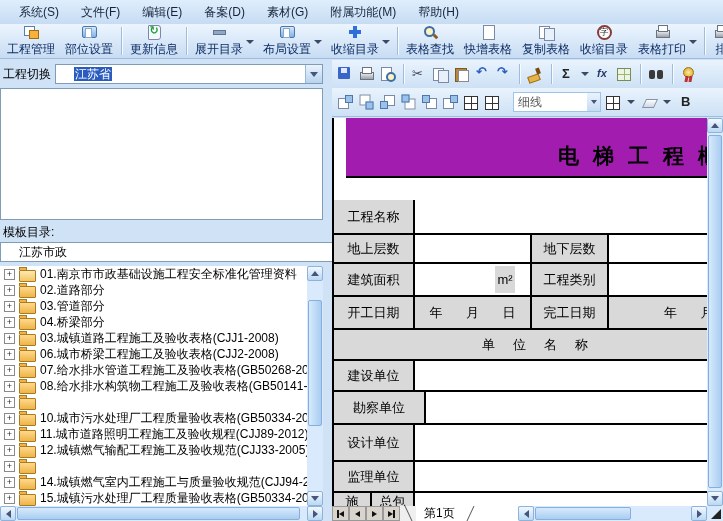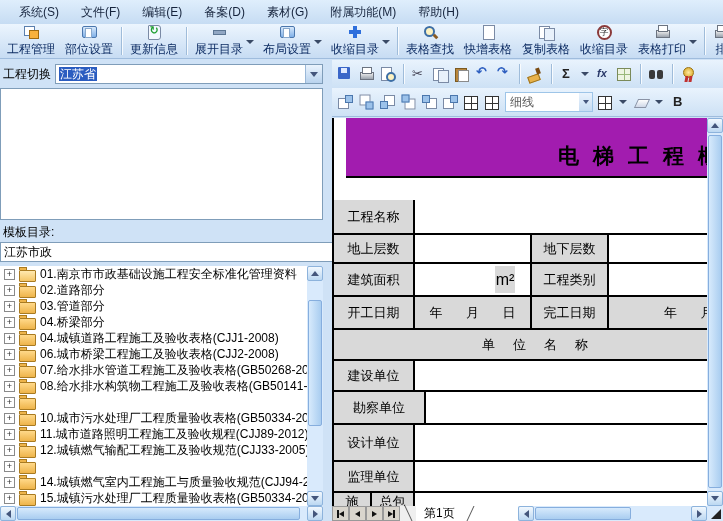--- a/index.html
+++ b/index.html
@@ -70,21 +70,21 @@
   .i-bold::before{content:"B";position:absolute;left:4px;top:0;font-size:13px;font-weight:bold;color:#222}
 
   .mini-drop{width:11px;height:16px;position:relative;flex:none}
   .mini-drop::after{content:"";position:absolute;left:1px;top:6px;border:4px solid transparent;border-top-color:#3a4a66}
 
   
   .left{position:absolute;left:0;top:60px;width:325px;height:461px;background:#cfe2f6}
   .switch-row{position:absolute;left:3px;top:3px;right:2px;height:22px;display:flex;align-items:center}
   .switch-row .slabel{white-space:nowrap;margin-right:4px}
   .combo{background:#fff;border:1px solid #7f9db9;display:flex;align-items:stretch;height:20px;box-sizing:border-box}
-  .combo .val{flex:1;padding:1px 3px;line-height:17px;white-space:nowrap;overflow:hidden}
+  .combo .val{flex:1;padding:1px 18px;line-height:17px;white-space:nowrap;overflow:hidden}
   .combo .cbtn{width:16px;background:linear-gradient(#eaf3fd,#b9d3ee);border-left:1px solid #9ab8d8;display:flex;align-items:center;justify-content:center;flex:none}
   .combo .cbtn::after{content:"";border:4px solid transparent;border-top:5px solid #44567c;margin-top:4px}
   .sel{background:#2a5cc0;color:#fff;padding:0 1px}
   .grow{flex:1}
   .listbox{position:absolute;left:0;top:28px;width:321px;height:130px;background:#fff;border:1px solid #7f9db9}
   .tpl-label{position:absolute;left:3px;top:164px;white-space:nowrap}
   .tpl-combo{position:absolute;left:0;top:182px;width:376px}
   .tree{position:absolute;left:0;top:206px;width:323px;height:240px;background:#fff;overflow:hidden}
   .titem{height:16px;display:flex;align-items:center;gap:4px;padding-left:4px;white-space:nowrap;overflow:hidden;width:303px}
   .exp{width:9px;height:9px;box-sizing:content-box;border:1px solid #8a8a8a;background:#fff;font-size:9px;line-height:8px;text-align:center;flex:none;color:#333}
@@ -103,35 +103,35 @@
   .tri{width:0;height:0;border:4px solid transparent}
   .tri.up{border-bottom:5px solid #44567c;margin-top:-4px}
   .tri.down{border-top:5px solid #44567c;margin-bottom:-4px}
   .tri.leftt{border-right:5px solid #44567c;margin-left:-4px}
   .tri.rightt{border-left:5px solid #44567c;margin-right:-4px}
 
   
   .right{position:absolute;left:332px;top:60px;width:391px;height:461px;background:#cfe2f6}
   .rtb{position:absolute;left:0;right:0;height:28px;display:flex;align-items:center;gap:4px;padding-left:5px;overflow:hidden;background:linear-gradient(#e9f3fd,#cde1f5)}
   .rtb1{top:0}.rtb2{top:28px;border-bottom:1px solid #9fbcdd}
-  .line-combo{width:88px;margin-left:0;background:#fff;border:1px solid #9ec5e8;height:20px;display:flex;align-items:stretch;box-sizing:border-box;flex:none}
+  .line-combo{width:88px;margin-left:8px;background:#fff;border:1px solid #9ec5e8;height:20px;display:flex;align-items:stretch;box-sizing:border-box;flex:none}
   .line-combo .val{flex:1;padding:1px 4px;line-height:16px;color:#555}
   .line-combo .cbtn{width:13px;background:linear-gradient(#eaf3fd,#c6dcf2);display:flex;align-items:center;justify-content:center;flex:none}
   .line-combo .cbtn::after{content:"";border:3px solid transparent;border-top:4px solid #44567c;margin-top:3px}
 
   
   .sheet{position:absolute;left:0;top:58px;width:375px;height:388px;background:#fff;overflow:hidden;border-left:2px solid #000;box-sizing:border-box}
   .stitle{position:absolute;left:12px;top:0;width:100%;height:60px;background:#a21caf;border-bottom:2px solid #000;box-sizing:border-box;overflow:hidden}
   .stitle span{position:absolute;left:212px;top:24px;font-size:21px;font-weight:bold;letter-spacing:14px;white-space:nowrap}
   .srow{position:absolute;left:0;width:420px;display:flex;border-bottom:2px solid #000;box-sizing:border-box}
   .c{border-right:2px solid #000;display:flex;align-items:center;justify-content:center;box-sizing:border-box;font-size:13px;position:relative;overflow:hidden}
   .c.gray{background:#d9d9d9}
   .c.white{background:#fff}
   .c:last-child{border-right:none}
-  .unitbox{position:absolute;right:15px;top:2px;bottom:2px;width:20px;background:#d9d9d9;display:flex;align-items:center;justify-content:center;font-size:16px}
+  .unitbox{position:absolute;right:15px;top:2px;bottom:2px;width:20px;background:#d9d9d9;display:flex;align-items:center;justify-content:center;font-size:13px}
   .datecell{word-spacing:20px}
   .hdrcell{letter-spacing:18px;font-size:13px}
 
   
   .bbar{position:absolute;left:0;top:446px;width:391px;height:15px;background:#efefef;display:flex;align-items:center}
   .nav{width:17px;height:15px;background:#d9d5cd;border:1px solid #999;box-sizing:border-box;display:flex;align-items:center;justify-content:center;flex:none}
   .navg{width:0;height:0;border:3.5px solid transparent}
   .navg.l{border-right:5px solid #111;margin-left:-3px}
   .navg.r{border-left:5px solid #111;margin-right:-3px}
   .navbar{width:2px;height:8px;background:#111;flex:none}
@@ -244,21 +244,21 @@
           <span class="tlabel">03.管道部分</span>
         </div>
       <div class="titem">
           <span class="exp">+</span>
           <span class="folder"></span>
           <span class="tlabel">04.桥梁部分</span>
         </div>
       <div class="titem">
           <span class="exp">+</span>
           <span class="folder"></span>
-          <span class="tlabel">04.城镇道路工程施工及验收表格(CJJ1-2008)</span>
+          <span class="tlabel">03.城镇道路工程施工及验收表格(CJJ1-2008)</span>
         </div>
       <div class="titem">
           <span class="exp">+</span>
           <span class="folder"></span>
           <span class="tlabel">06.城市桥梁工程施工及验收表格(CJJ2-2008)</span>
         </div>
       <div class="titem">
           <span class="exp">+</span>
           <span class="folder"></span>
           <span class="tlabel">07.给水排水管道工程施工及验收表格(GB50268-200</span>

